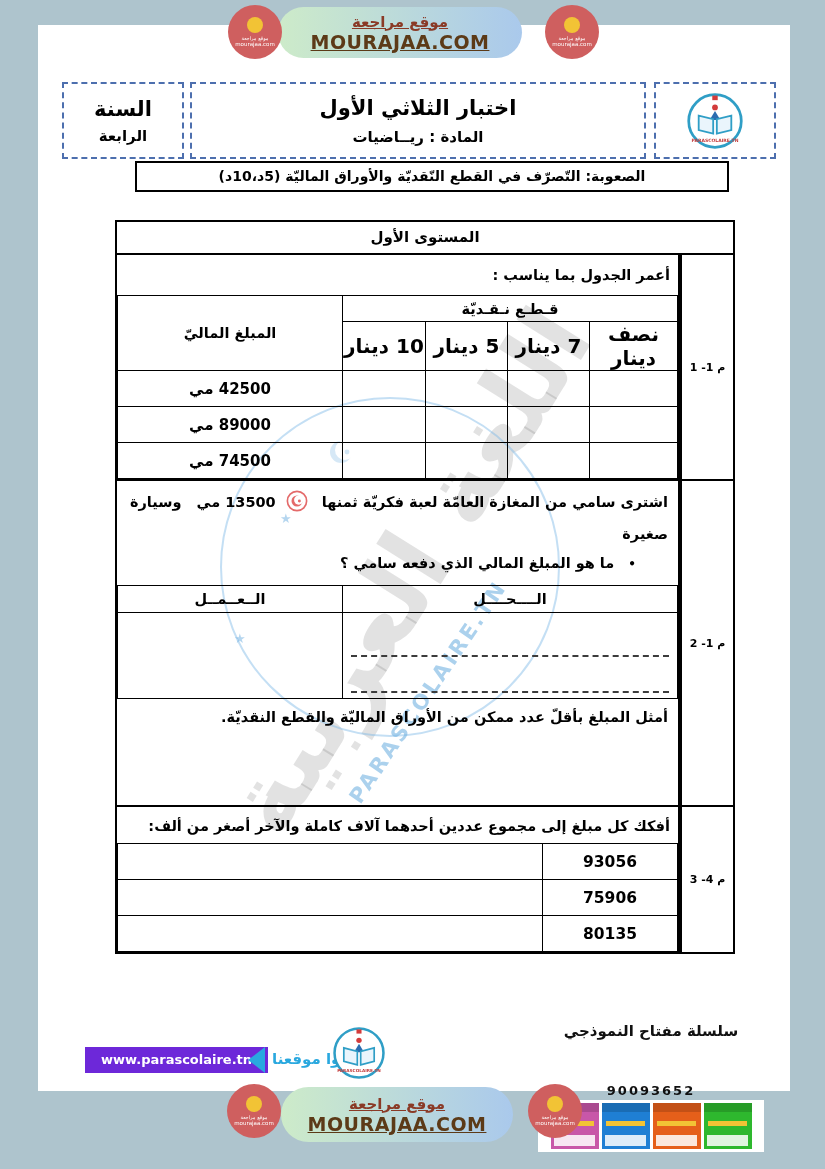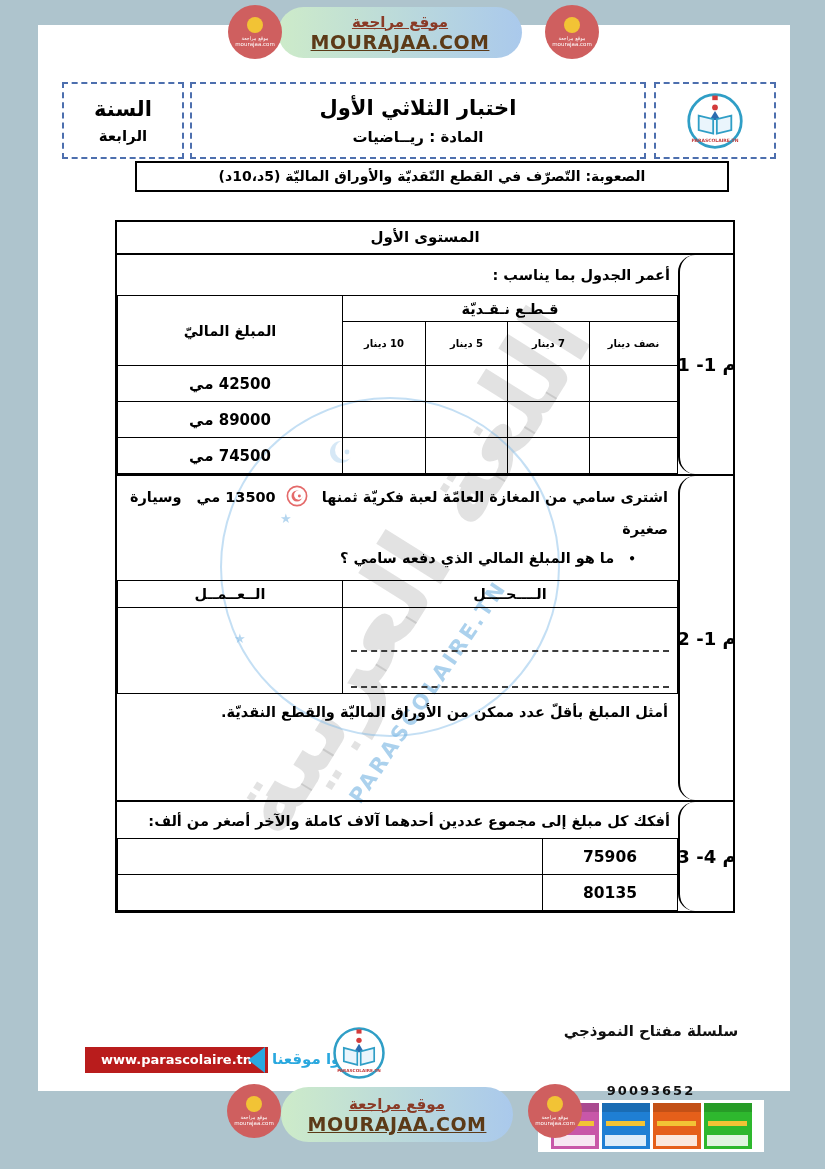--- a/index.html
+++ b/index.html
@@ -25,28 +25,28 @@
   .hdr-line2 { font-size:15px; font-weight:bold; direction:rtl; margin-top:8px; }
   .hdr-year .hdr-line2 { margin-top:6px; }
 
   
   .diff-box { position:absolute; left:97px; top:136px; width:594px; height:31px; border:2px solid #000; background:#fff; text-align:center; line-height:27px; font-size:14px; font-weight:bold; direction:rtl; }
 
   
   .exam { position:absolute; left:77px; top:195px; width:620px; border:2.4px solid #000; background:transparent; direction:rtl; }
   .level { height:31px; line-height:31px; text-align:center; font-size:15px; font-weight:bold; }
   .sec { display:flex; flex-direction:row; direction:rtl; border-top:2.4px solid #000; }
-  .marker { width:55px; border-left:2px solid #000000; display:flex; align-items:center; justify-content:center; font-size:18px; font-weight:bold; white-space:nowrap; direction:rtl;border-radius:17px; }
+  .marker { width:55px; border-left:4px solid #000000; display:flex; align-items:center; justify-content:center; font-size:11px; font-weight:bold; white-space:nowrap; direction:rtl; }
   .content { flex:1; min-width:0; direction:rtl; }
 
   .instr1 { height:40px; line-height:40px; padding-right:8px; font-size:14.5px; font-weight:bold; }
   table.grid { width:100%; border-collapse:collapse; table-layout:fixed; direction:rtl; }
   table.grid td { border:1.6px solid #000; font-weight:bold; text-align:center; padding:0; background:transparent; }
   .coins .r-head td { height:26px; font-size:14.5px; }
-  .coins .r-cols td { height:44px; font-size:10px;text-align:center; }
+  .coins .r-cols td { height:44px; font-size:20px;text-align:center; }
   .coins .r-data td { height:36px; font-size:15px; }
   .coins .amt-cell { font-size:15px; }
 
   .prob { padding:8px 10px 0 8px; font-size:14.5px; font-weight:bold; line-height:27px; }
   .prob-l2 { padding:0 10px; font-size:14.5px; font-weight:bold; line-height:27px; }
   .prob-q { padding:2px 42px 8px 8px; font-size:14.5px; font-weight:bold; line-height:26px; }
   .bullet { margin-left:9px; font-size:12px; }
   .stamp { display:inline-block; vertical-align:-5px; margin:0 14px 0 10px; }
   .price { margin-left:10px; }
 
@@ -56,21 +56,21 @@
   .dl1 { margin-top:42px; } .dl2 { margin-top:34px; }
 
   .rep { padding:6px 10px 4px 8px; font-size:14.5px; font-weight:bold; line-height:24px; }
   .blank-space { height:72px; }
 
   .instr3 { padding:7px 8px 5px; font-size:14.5px; font-weight:bold; line-height:24px; }
   .s3t td { height:36px; }
   .s3t .numcell { font-size:15.5px; }
 
   
-  .ribbon { position:absolute; left:85px; top:1047px; height:26px; background:#b91c1c; color:#fff; font-size:13px; font-weight:bold; line-height:26px; padding:0 16px; z-index:4; }
+  .ribbon { position:absolute; left:85px; top:1047px; height:26px; background:#6d28d9; color:#fff; font-size:13px; font-weight:bold; line-height:26px; padding:0 16px; z-index:4; }
   .chev { position:absolute; left:248px; top:1047px; width:0; height:0; border-top:13px solid transparent; border-bottom:13px solid transparent; border-right:17px solid #29a8df; z-index:4; }
   .visit { position:absolute; left:272px; top:1050px; color:#29a8df; font-size:15px; font-weight:bold; direction:rtl; z-index:4; }
   .flogo { position:absolute; left:332px; top:1026px; z-index:4; }
   .series { position:absolute; left:538px; top:1022px; width:226px; text-align:center; z-index:4; }
   .series-title { font-size:15px; font-weight:bold; direction:rtl; color:#111; }
   .series-phone { font-size:13px; font-weight:bold; letter-spacing:2px; color:#111;margin-top:43px; }
   .books { display:flex; gap:3px; background:#fff; padding:3px 4px; justify-content:center; margin-top:2px; }
   .book { width:48px; height:46px; position:relative; box-shadow:inset 0 9px 0 rgba(0,0,0,0.15); }
   .book::before { content:""; position:absolute; left:10%; right:10%; top:40%; height:9%; background:#f2c335; }
   .book::after { content:""; position:absolute; left:8%; right:8%; bottom:7%; height:24%; background:rgba(255,255,255,0.85); }
@@ -239,20 +239,24 @@
       <div class="sec">
         <div class="marker">م 4- 3</div>
         <div class="content">
           <div class="instr3">أفكك كل مبلغ إلى مجموع عددين أحدهما آلاف كاملة والآخر أصغر من ألف:</div>
           <table class="grid s3t">
             <colgroup>
                 <col style="width:135px">
                 <col>
               </colgroup>
             <tbody>
+                <tr>
+              <td class="numcell">93056</td>
+              <td></td>
+            </tr>
             <tr>
               <td class="numcell">75906</td>
               <td></td>
             </tr>
             <tr>
               <td class="numcell">80135</td>
               <td></td>
             </tr>
           </tbody>
             </table>

